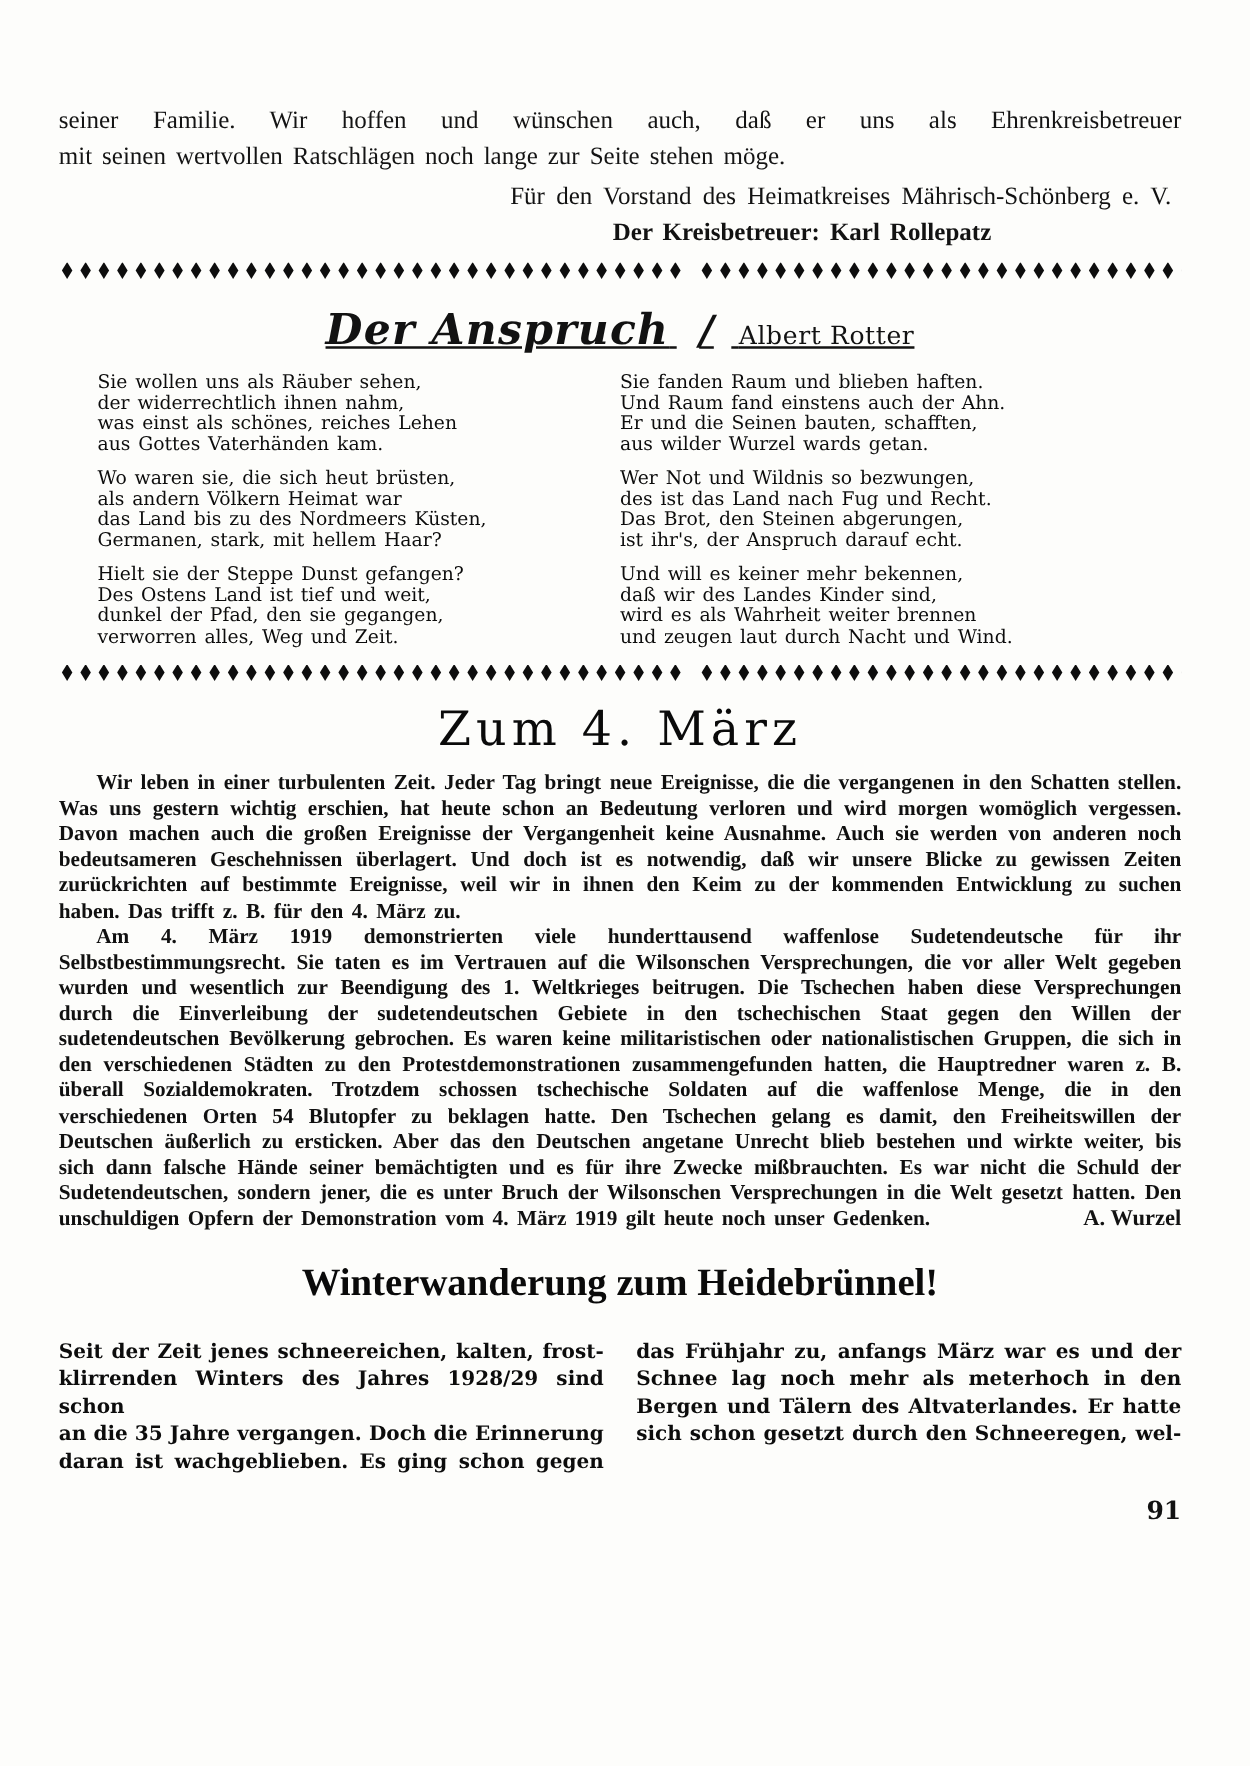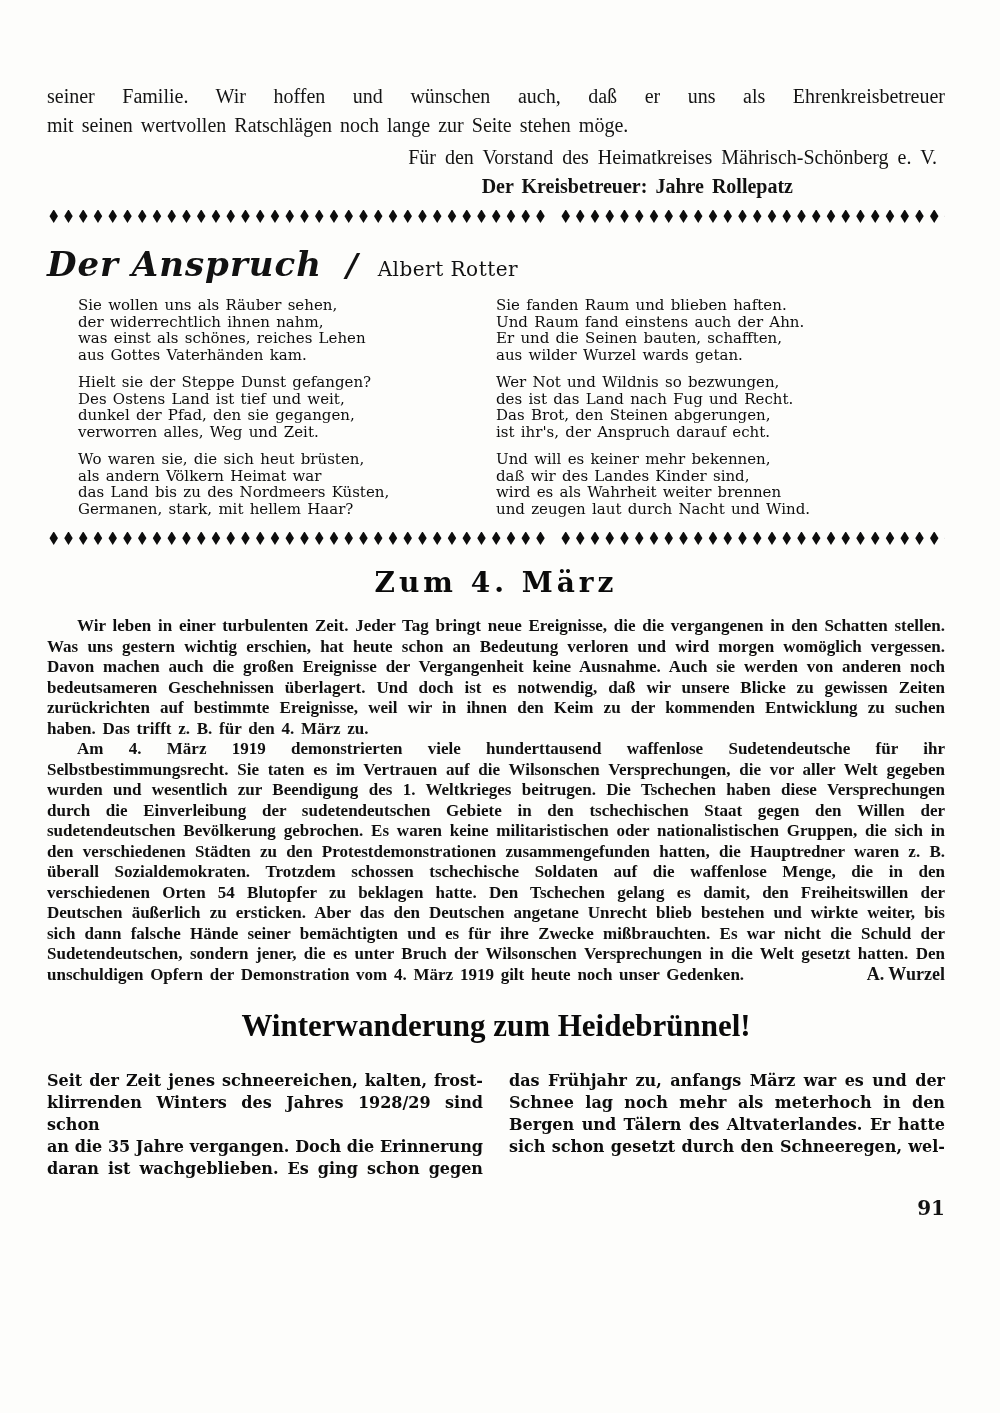--- a/index.html
+++ b/index.html
@@ -69,21 +69,23 @@
     color: #0d0d0d;
   }
   .divider .seg-left { width: 55.5%; }
   .divider .seg-right { width: 43%; }
   .divider1 { margin-top: 9px; }
   .divider2 { margin-top: 15px; }
 
   
   .poem-title-row {
     margin: 17px 0 0 0;
+    text-align: center;
     font-weight: normal;
+    text-decoration: underline;
   }
   .poem-title {
     font-family: "DejaVu Serif", serif;
     font-style: italic;
     font-weight: bold;
     font-size: 34px;
     letter-spacing: 1px;
   }
   .poem-sep {
     font-family: "DejaVu Serif", serif;
@@ -114,22 +116,22 @@
     white-space: pre-line;
     word-spacing: 1.5px;
   }
   .stanza:last-child { margin-bottom: 0; }
 
   
   .maerz-title {
     margin: 11px 0 0 0;
     text-align: center;
     font-family: "DejaVu Serif", serif;
-    font-weight: bold;
-    font-size: 28px;
+    font-weight: normal;
+    font-size: 38px;
     line-height: 46px;
     letter-spacing: 4px;
     color: #0a0a0a;
   }
   .body-para {
     margin: 0;
     font-size: 17px;
     line-height: 20.5px;
     text-align: justify;
     text-indent: 30px;
@@ -186,48 +188,48 @@
 </style>
 </head>
 <body>
 
 <div class="page">
 
   <section>
     <div class="intro-line justify-full">seiner Familie. Wir hoffen und wünschen auch, daß er uns als Ehrenkreisbetreuer</div>
     <div class="intro-line">mit seinen wertvollen Ratschlägen noch lange zur Seite stehen möge.</div>
     <div class="sig-org">Für den Vorstand des Heimatkreises Mährisch-Schönberg e. V.</div>
-    <div class="sig-person">Der Kreisbetreuer: Jahre Rollepatz</div>
+    <div class="sig-person">Der Kreisbetreuer: Karl Rollepatz</div>
   </section>
 
   <div class="divider divider1">
     <span class="seg seg-left">♦♦♦♦♦♦♦♦♦♦♦♦♦♦♦♦♦♦♦♦♦♦♦♦♦♦♦♦♦♦♦♦♦♦♦♦♦♦♦♦♦♦♦♦♦♦♦♦♦♦</span>
     <span class="seg seg-right">♦♦♦♦♦♦♦♦♦♦♦♦♦♦♦♦♦♦♦♦♦♦♦♦♦♦♦♦♦♦♦♦♦♦♦♦♦♦♦♦♦♦</span>
   </div>
 
   <section>
     <h2 class="poem-title-row">
       <span class="poem-title">Der Anspruch</span>
       <span class="poem-sep">/</span>
       <span class="poem-author">Albert Rotter</span>
     </h2>
     <div class="poem-cols">
       <div class="poem-col poem-col-left">
         <p class="stanza">Sie wollen uns als Räuber sehen,
 der widerrechtlich ihnen nahm,
 was einst als schönes, reiches Lehen
 aus Gottes Vaterhänden kam.</p>
+        <p class="stanza">Wo waren sie, die sich heut brüsten,
+als andern Völkern Heimat war
+das Land bis zu des Nordmeers Küsten,
+Germanen, stark, mit hellem Haar?</p>
         <p class="stanza">Hielt sie der Steppe Dunst gefangen?
 Des Ostens Land ist tief und weit,
 dunkel der Pfad, den sie gegangen,
 verworren alles, Weg und Zeit.</p>
-        <p class="stanza">Wo waren sie, die sich heut brüsten,
-als andern Völkern Heimat war
-das Land bis zu des Nordmeers Küsten,
-Germanen, stark, mit hellem Haar?</p>
       </div>
       <div class="poem-col">
         <p class="stanza">Sie fanden Raum und blieben haften.
 Und Raum fand einstens auch der Ahn.
 Er und die Seinen bauten, schafften,
 aus wilder Wurzel wards getan.</p>
         <p class="stanza">Wer Not und Wildnis so bezwungen,
 des ist das Land nach Fug und Recht.
 Das Brot, den Steinen abgerungen,
 ist ihr's, der Anspruch darauf echt.</p>

